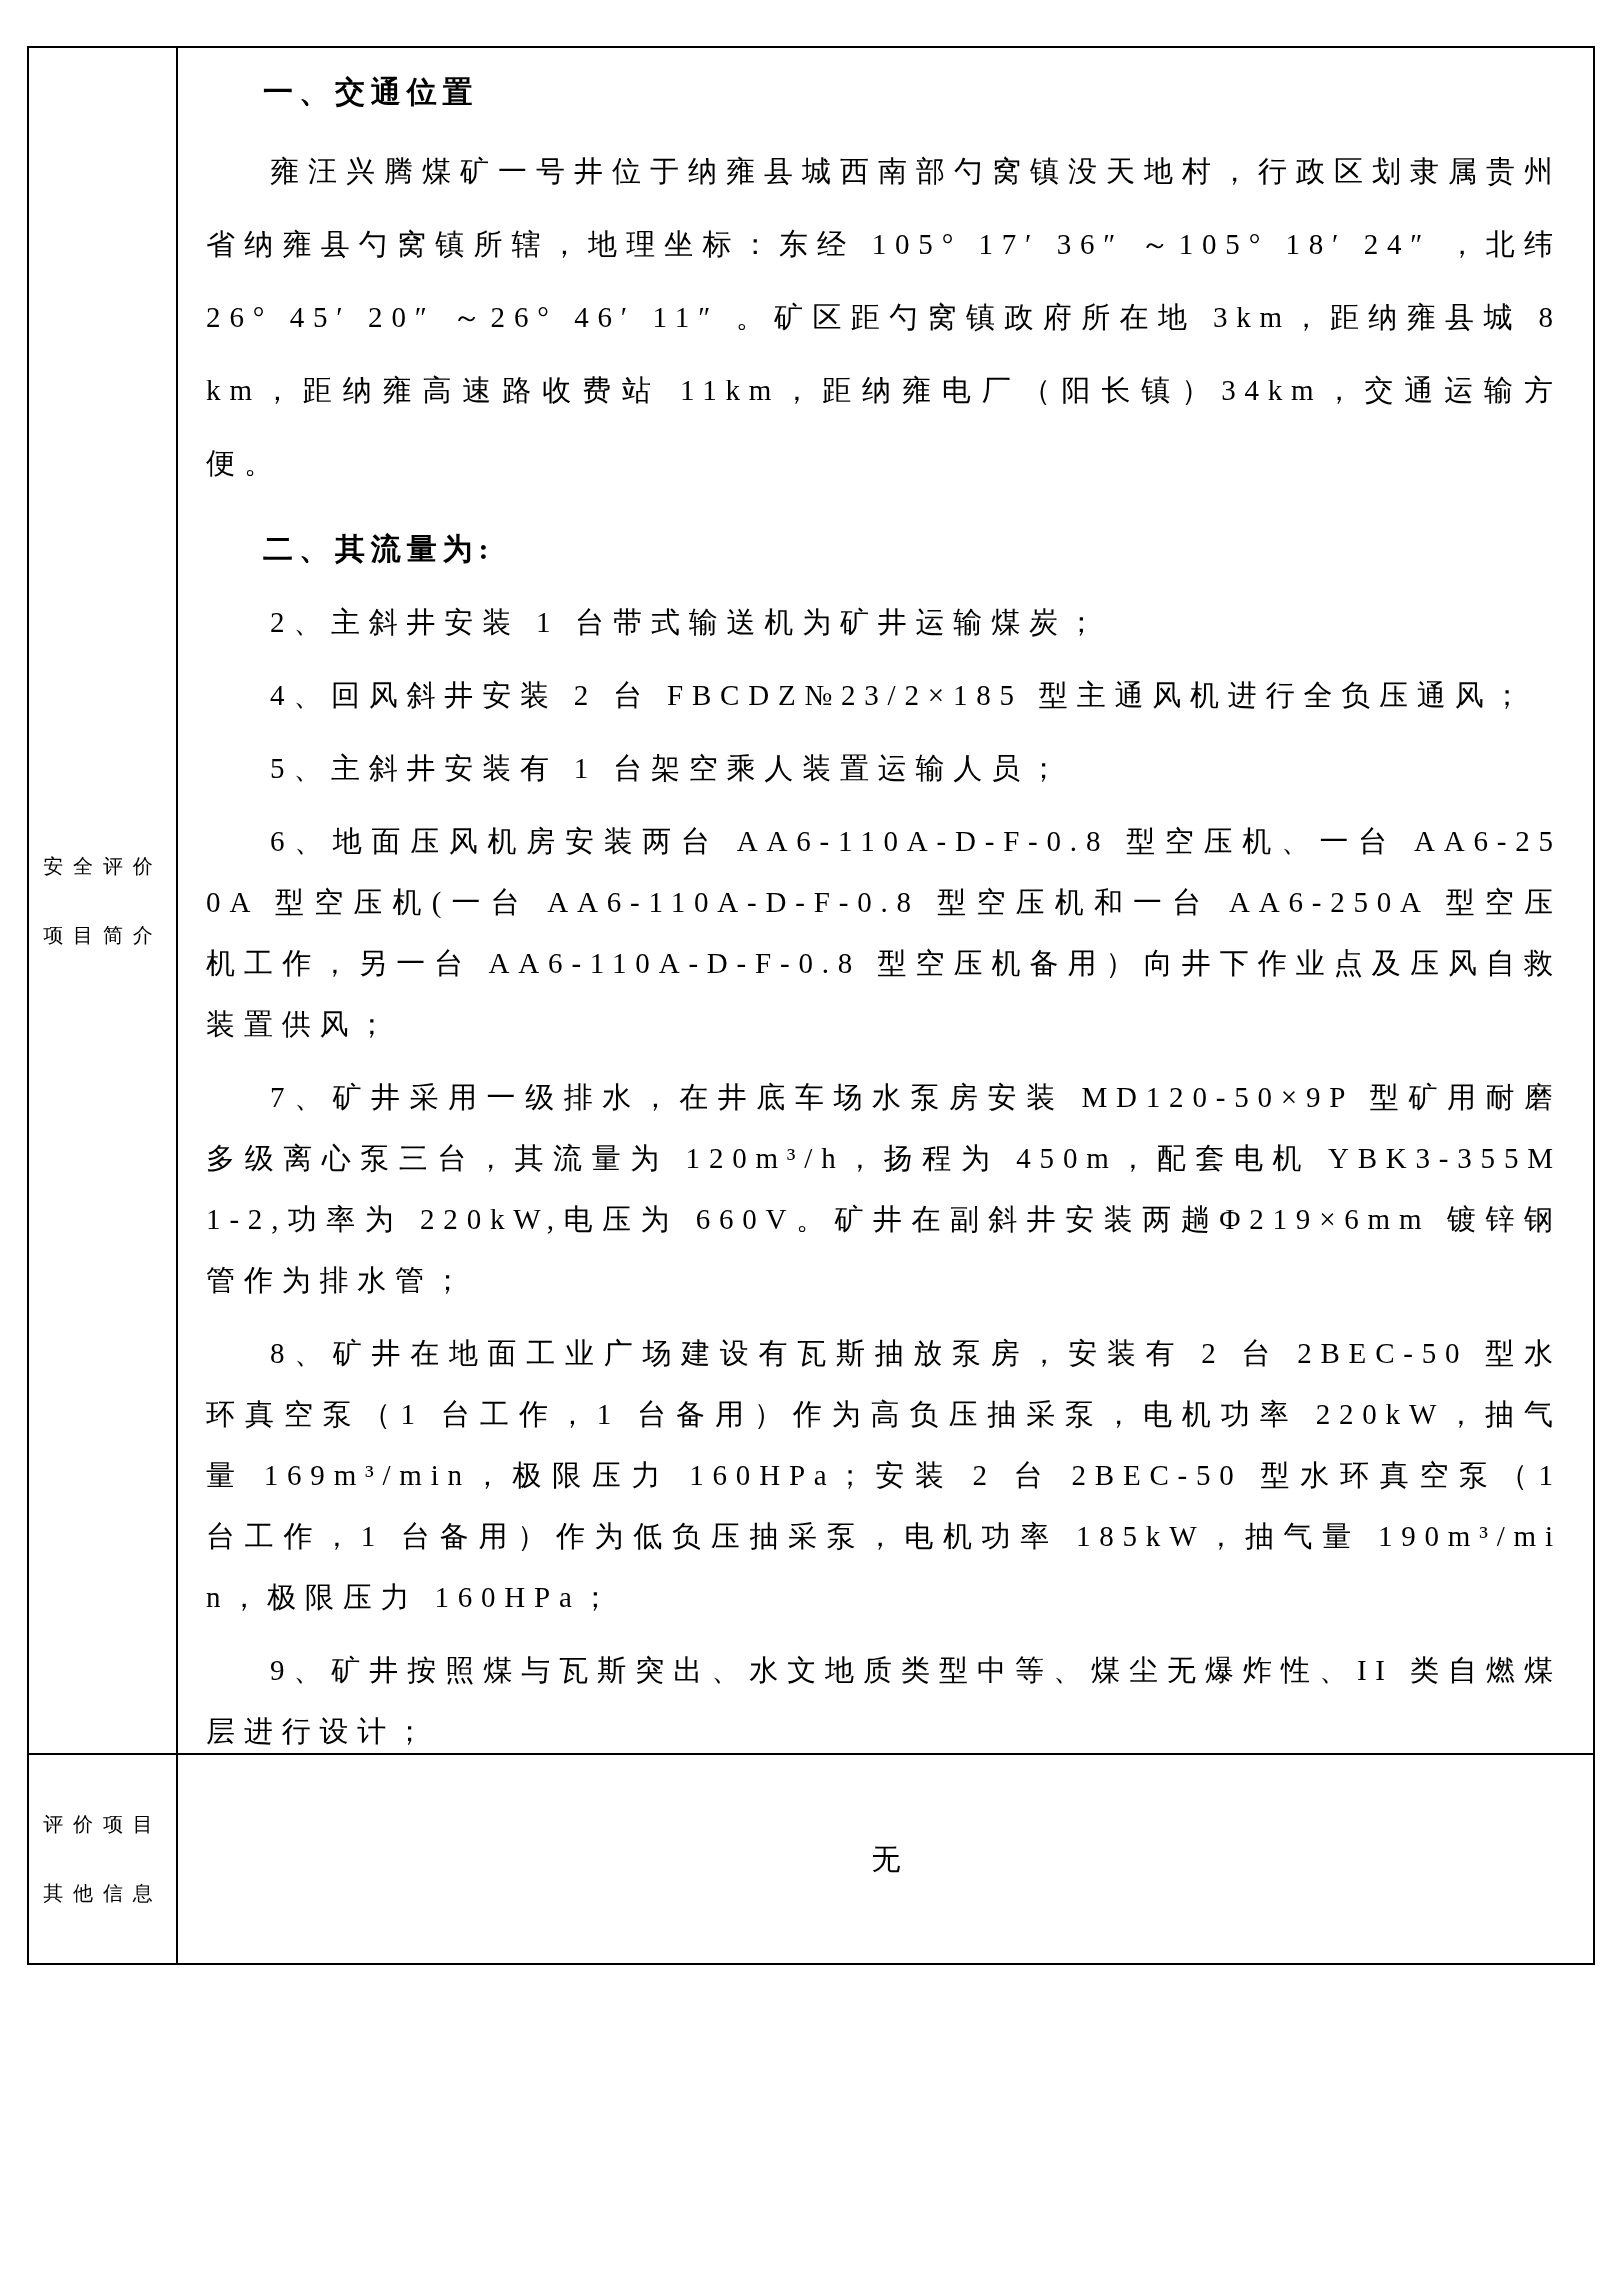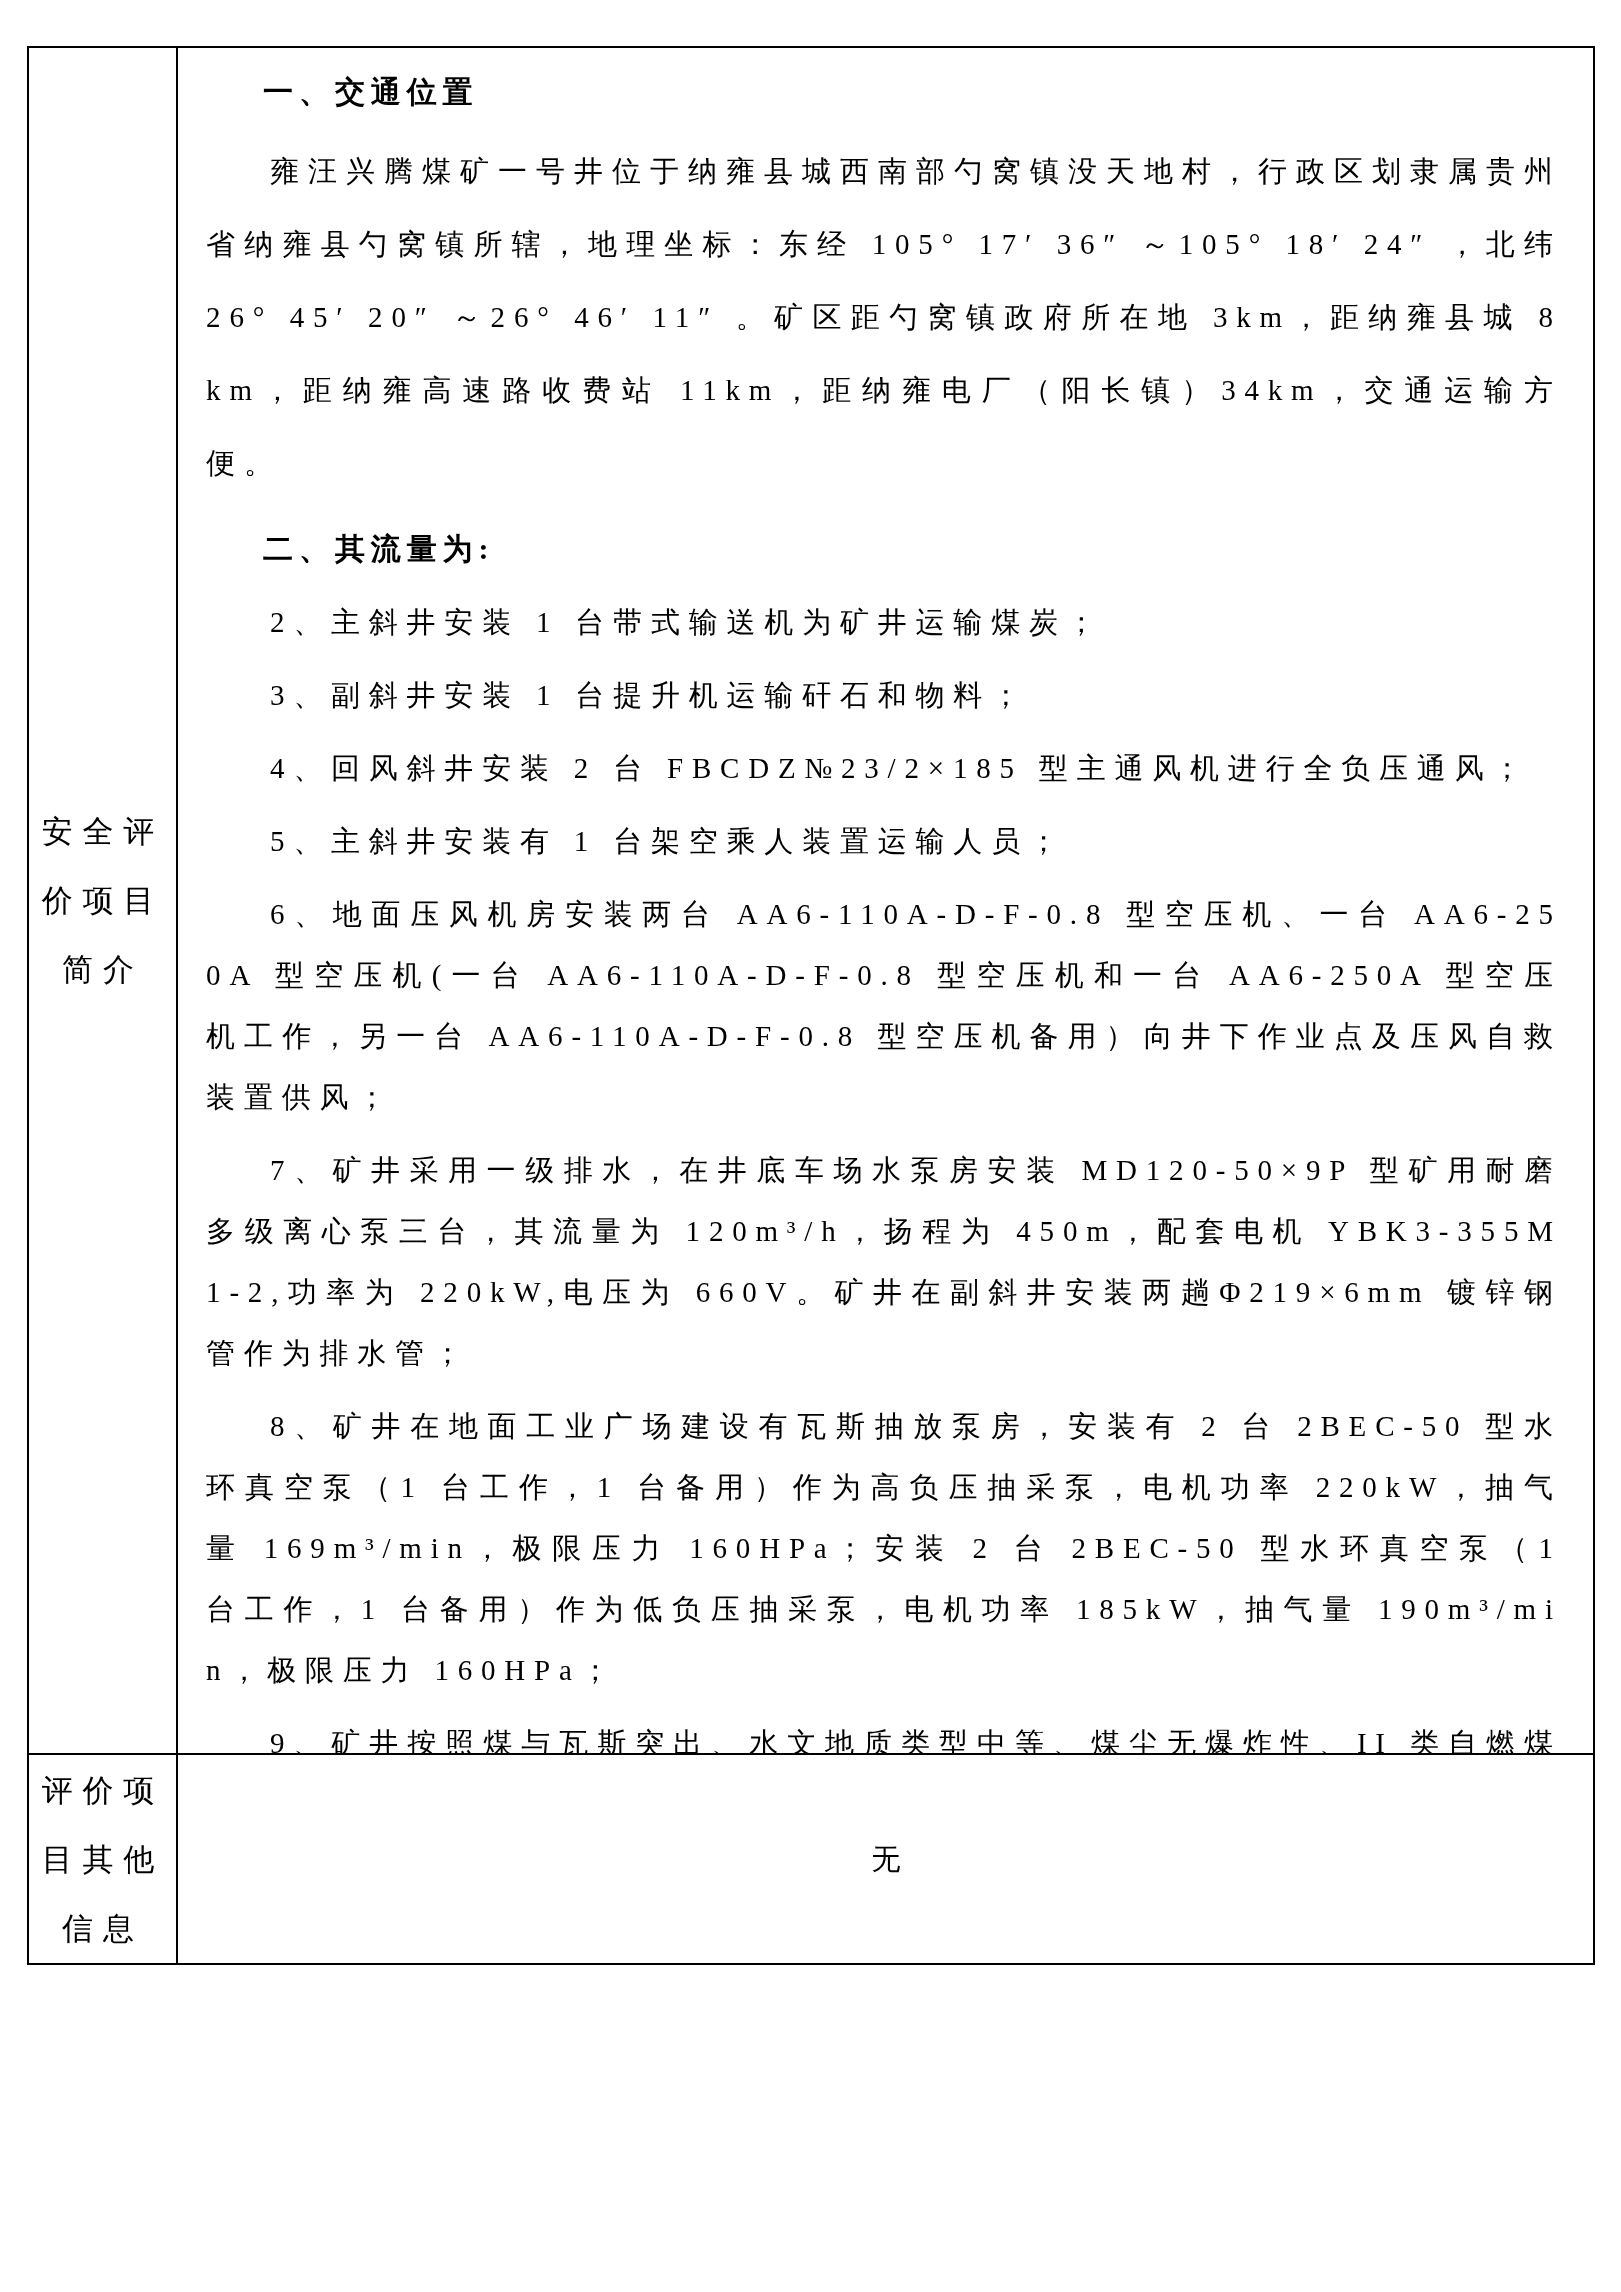--- a/index.html
+++ b/index.html
@@ -26,21 +26,21 @@
   .header-cell {
     flex: 0 0 149px;
     width: 149px;
     border-right: 2.9px solid #000000;
     display: flex;
     align-items: center;
     justify-content: center;
   }
   .header-label {
     width: 133px;
-    font-size: 31px;
+    font-size: 20px;
     line-height: 69px;
     letter-spacing: 9.8px;
     text-align: center;
     word-break: break-all;
   }
   .content-cell {
     flex: 1 1 auto;
     padding: 7.8px 19.6px 0 15.7px;
     font-size: 29px;
     line-height: 61px;
@@ -82,21 +82,20 @@
 
     <div class="trow trow-summary">
       <div class="header-cell">
         <div class="header-label">安全评价项目简介</div>
       </div>
       <div class="content-cell">
         <div class="sec-title">一、交通位置</div>
         <p class="para geo">雍汪兴腾煤矿一号井位于纳雍县城西南部勺窝镇没天地村，行政区划隶属贵州省纳雍县勺窝镇所辖，地理坐标：东经 105° 17′ 36″ ～105° 18′ 24″ ，北纬 26° 45′ 20″ ～26° 46′ 11″ 。矿区距勺窝镇政府所在地 3km，距纳雍县城 8km，距纳雍高速路收费站 11km，距纳雍电厂（阳长镇）34km，交通运输方便。</p>
         <div class="sec-title sec2">二、其流量为:</div>
         <p class="para">2、主斜井安装 1 台带式输送机为矿井运输煤炭；</p>
-        <p class="para">3、副斜井安装 1 台提升机运输矸石和物料；</p>
         <p class="para">4、回风斜井安装 2 台 FBCDZ№23/2×185 型主通风机进行全负压通风；</p>
         <p class="para">5、主斜井安装有 1 台架空乘人装置运输人员；</p>
         <p class="para">6、地面压风机房安装两台 AA6-110A-D-F-0.8 型空压机、一台 AA6-250A 型空压机(一台 AA6-110A-D-F-0.8 型空压机和一台 AA6-250A 型空压机工作，另一台 AA6-110A-D-F-0.8 型空压机备用）向井下作业点及压风自救装置供风；</p>
         <p class="para">7、矿井采用一级排水，在井底车场水泵房安装 MD120-50×9P 型矿用耐磨多级离心泵三台，其流量为 120m³/h，扬程为 450m，配套电机 YBK3-355M1-2,功率为 220kW,电压为 660V。矿井在副斜井安装两趟Φ219×6mm 镀锌钢管作为排水管；</p>
         <p class="para">8、矿井在地面工业广场建设有瓦斯抽放泵房，安装有 2 台 2BEC-50 型水环真空泵（1 台工作，1 台备用）作为高负压抽采泵，电机功率 220kW，抽气量 169m³/min，极限压力 160HPa；安装 2 台 2BEC-50 型水环真空泵（1 台工作，1 台备用）作为低负压抽采泵，电机功率 185kW，抽气量 190m³/min，极限压力 160HPa；</p>
         <p class="para">9、矿井按照煤与瓦斯突出、水文地质类型中等、煤尘无爆炸性、II 类自燃煤层进行设计；</p>
 
       </div>
     </div>
 

